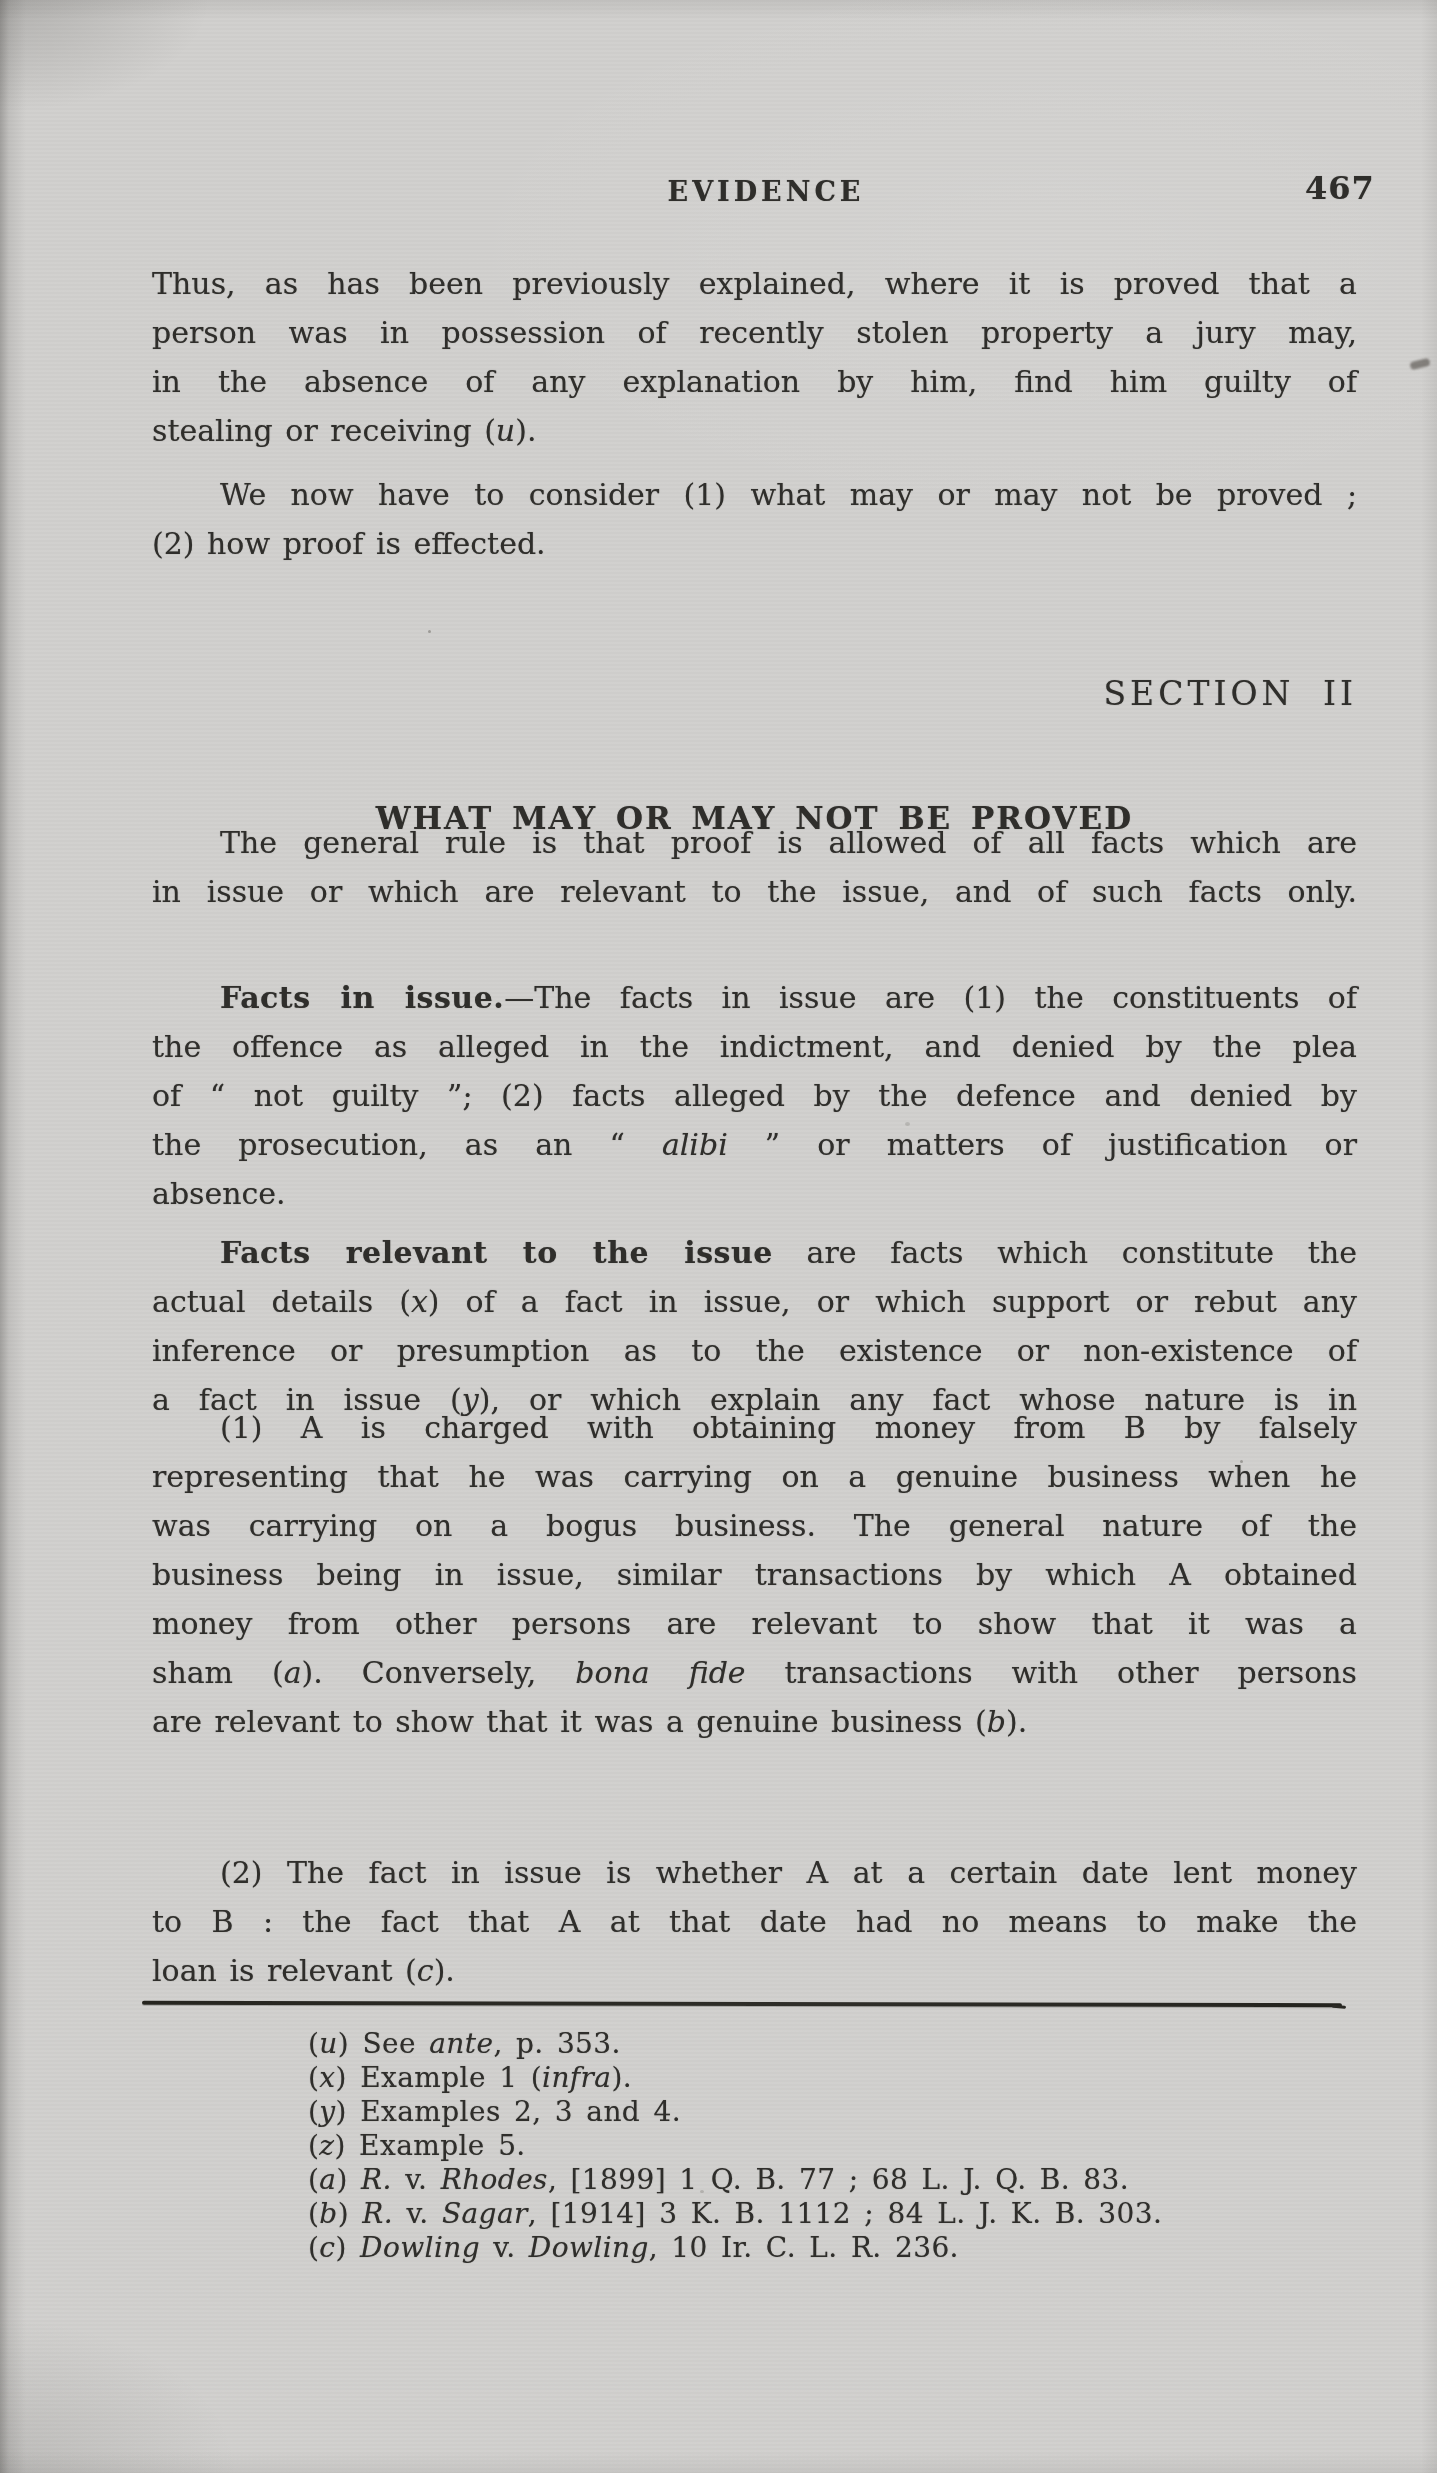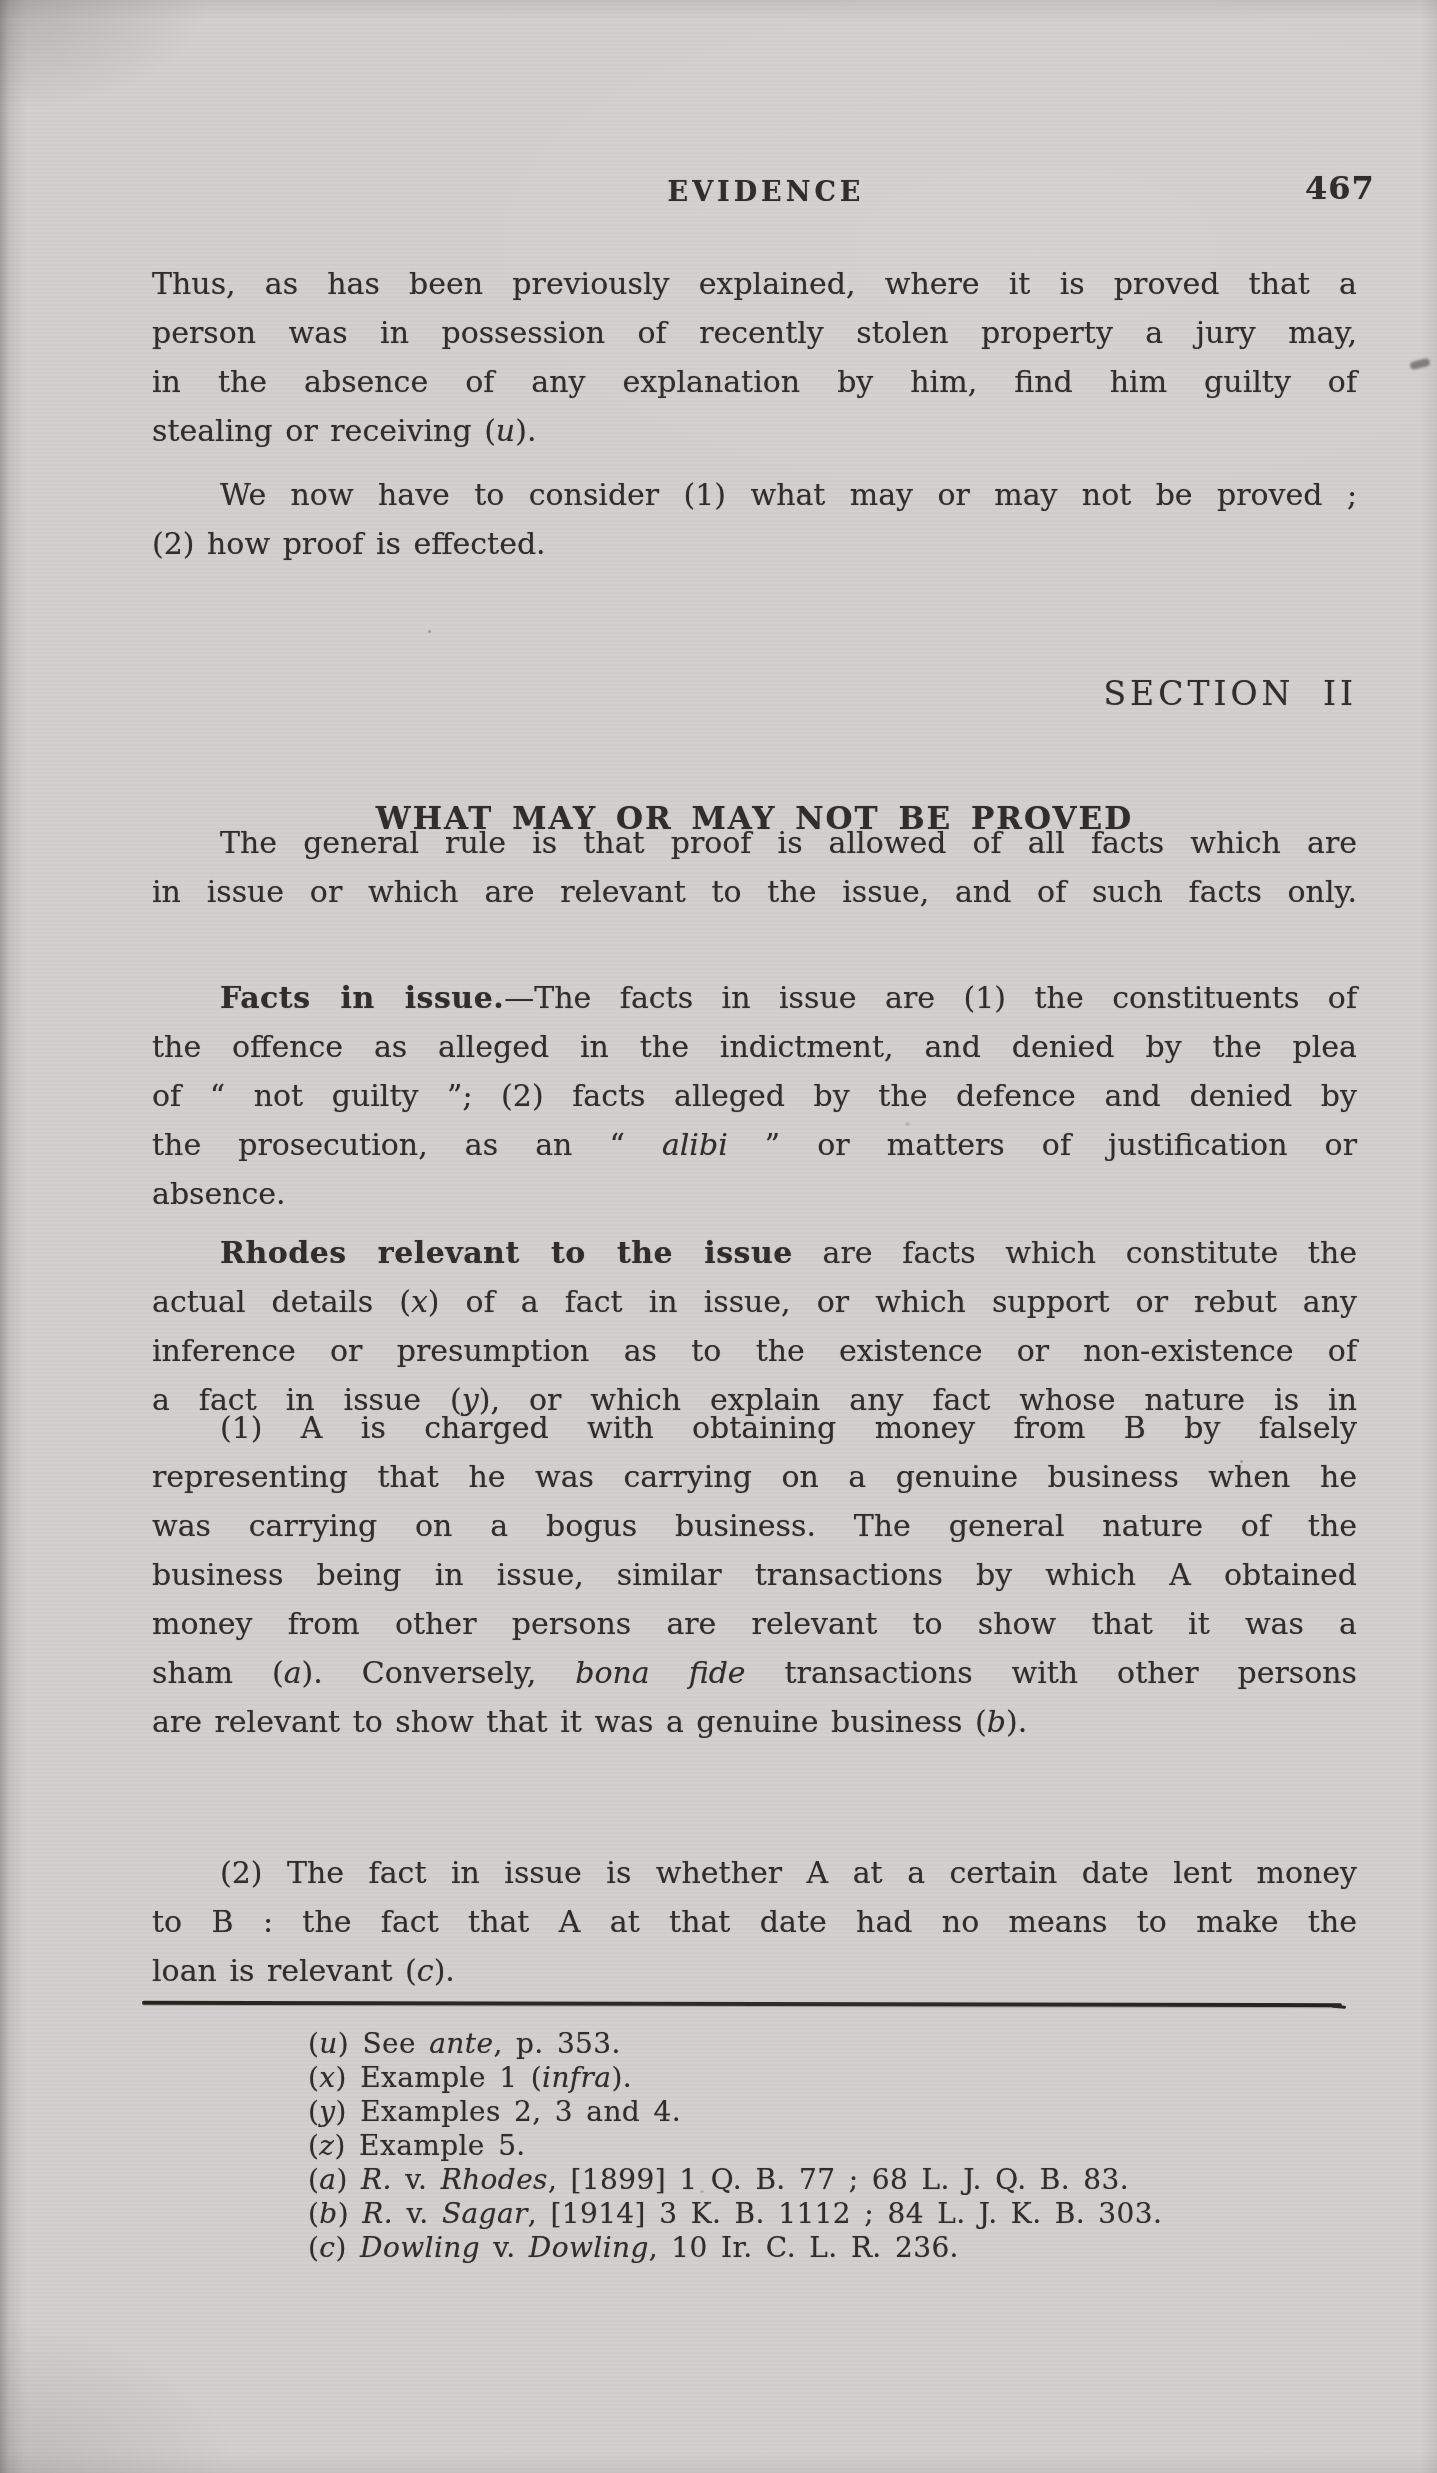--- a/index.html
+++ b/index.html
@@ -117,21 +117,21 @@
       <div class="line j">in issue or which are relevant to the issue, and of such facts only.</div>
     </div>
   <div class="pblock" id="pb-3">
       <div class="line j ind"><b>Facts in issue.</b>—The facts in issue are (1) the constituents of</div>
       <div class="line j">the offence as alleged in the indictment, and denied by the plea</div>
       <div class="line j">of “ not guilty ”; (2) facts alleged by the defence and denied by</div>
       <div class="line j">the prosecution, as an “ <i>alibi</i> ” or matters of justification or</div>
       <div class="line">absence.</div>
     </div>
   <div class="pblock" id="pb-4">
-      <div class="line j ind"><b>Rhodes relevant to the issue</b> are facts which constitute the</div>
+      <div class="line j ind"><b>Facts relevant to the issue</b> are facts which constitute the</div>
       <div class="line j">actual details (<i>x</i>) of a fact in issue, or which support or rebut any</div>
       <div class="line j">inference or presumption as to the existence or non-existence of</div>
       <div class="line j">a fact in issue (<i>y</i>), or which explain any fact whose nature is in</div>
     </div>
   <div class="pblock" id="pb-5">
       <div class="line j ind">(1) A is charged with obtaining money from B by falsely</div>
       <div class="line j">representing that he was carrying on a genuine business when he</div>
       <div class="line j">was carrying on a bogus business.  The general nature of the</div>
       <div class="line j">business being in issue, similar transactions by which A obtained</div>
       <div class="line j">money from other persons are relevant to show that it was a</div>

